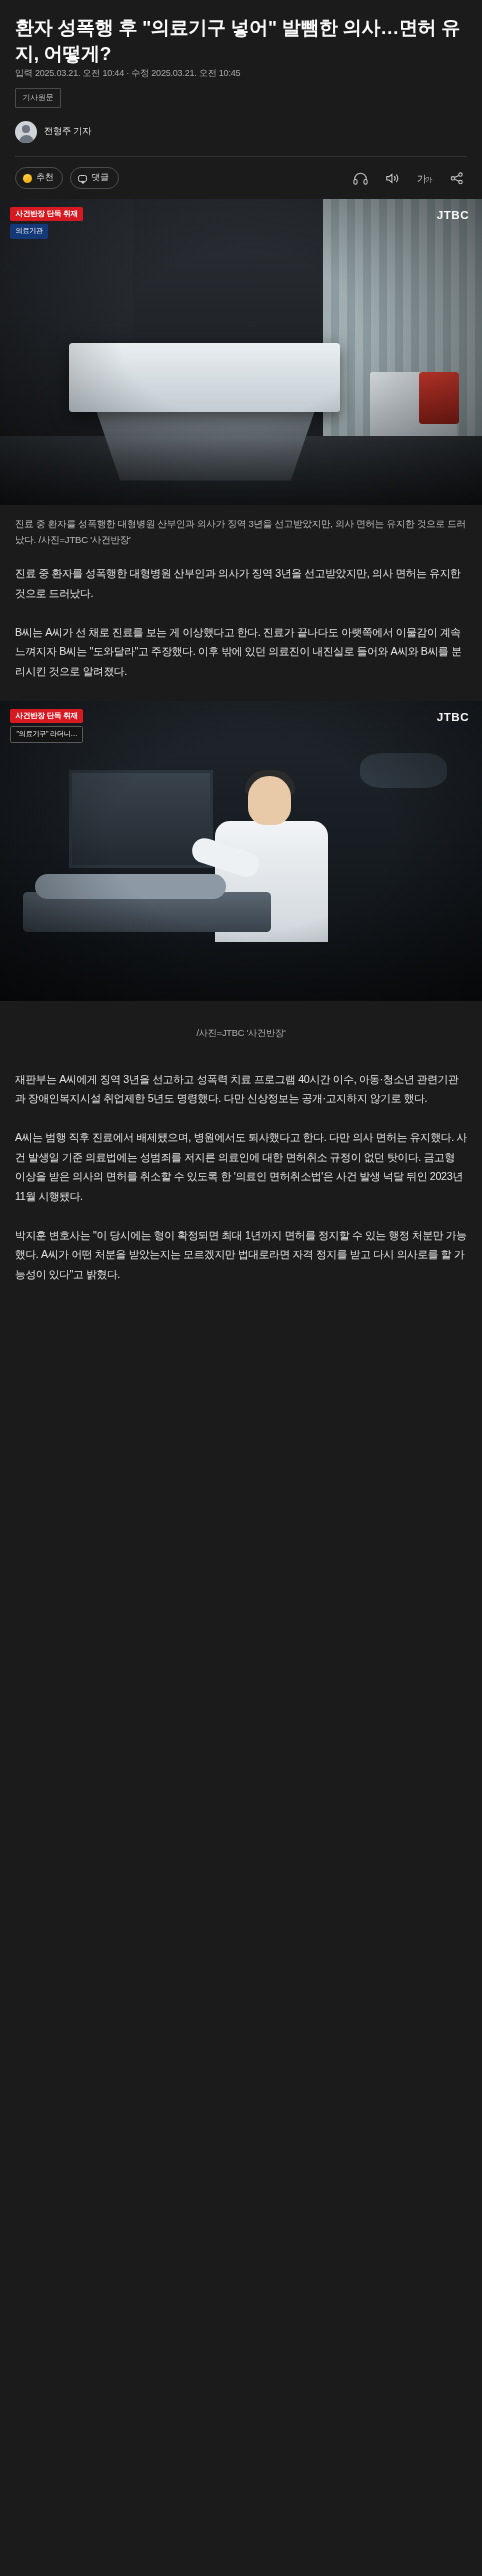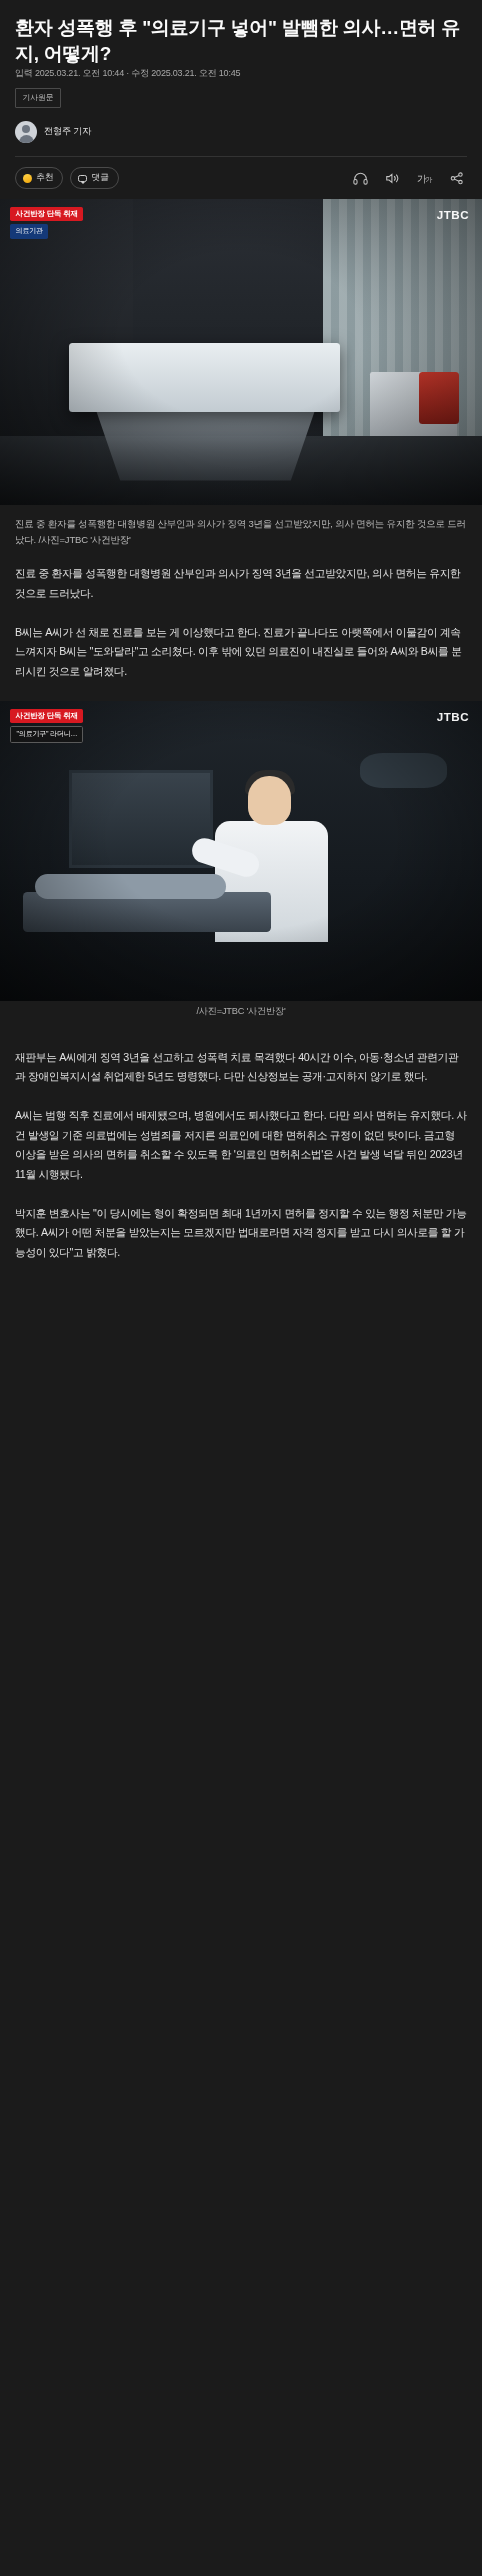--- a/index.html
+++ b/index.html
@@ -341,21 +341,21 @@
     font-size: 11.6px;
     font-weight: bold;
     color: #ffffff;
     letter-spacing: 0.6px;
     opacity: .95;
   }
   .photo-credit {
     text-align: center;
     font-size: 9.2px;
     color: #b0b0b0;
-    padding: 4px 0 15px 0;
+    padding: 26px 0 15px 0;
     letter-spacing: -0.2px;
   }
 </style>
 </head>
 <body>
 
 <div class="page">
 
   <div class="article-header">
     <h1 class="headline">환자 성폭행 후 "의료기구 넣어" 발뺌한 의사…면허 유지, 어떻게?</h1>
@@ -423,21 +423,21 @@
     <div class="vignette"></div>
     <div class="hero-badge">사건반장 단독 취재</div>
     <div class="hero-badge2">의료기관</div>
     <div class="hero-logo">JTBC</div>
   </div>
 
   <div class="caption">진료 중 환자를 성폭행한 대형병원 산부인과 의사가 징역 3년을 선고받았지만, 의사 면허는 유지한 것으로 드러났다. /사진=JTBC '사건반장'</div>
 
   <div class="body">
     <p>진료 중 환자를 성폭행한 대형병원 산부인과 의사가 징역 3년을 선고받았지만, 의사 면허는 유지한 것으로 드러났다.</p>
-    <p>B씨는 A씨가 선 채로 진료를 보는 게 이상했다고 한다. 진료가 끝나다도 아랫쪽에서 이물감이 계속 느껴지자 B씨는 "도와달라"고 소리쳤다. 이후 밖에 있던 의료진이 내진실로 들어와 A씨와 B씨를 분리시킨 것으로 알려졌다.</p>
+    <p>B씨는 A씨가 선 채로 진료를 보는 게 이상했다고 한다. 진료가 끝나다도 아랫쪽에서 이물감이 계속 느껴지자 B씨는 "도와달라"고 주장했다. 이후 밖에 있던 의료진이 내진실로 들어와 A씨와 B씨를 분리시킨 것으로 알려졌다.</p>
   </div>
 
   <div class="illus">
     <div class="bg"></div>
     <div class="window"></div>
     <div class="lamp"></div>
     <div class="doctor-body"></div>
     <div class="doctor-arm"></div>
     <div class="doctor-hair"></div>
     <div class="doctor-head"></div>
@@ -445,19 +445,19 @@
     <div class="patient"></div>
     <div class="vignette"></div>
     <div class="illus-badge">사건반장 단독 취재</div>
     <div class="illus-badge2">"의료기구" 라더니…</div>
     <div class="illus-logo">JTBC</div>
   </div>
 
   <div class="photo-credit">/사진=JTBC '사건반장'</div>
 
   <div class="body">
-    <p>재판부는 A씨에게 징역 3년을 선고하고 성폭력 치료 목격했다 40시간 이수, 아동·청소년 관련기관과 장애인복지시설 취업제한 5년도 명령했다. 다만 신상정보는 공개·고지하지 않기로 했다.</p>
+    <p>재판부는 A씨에게 징역 3년을 선고하고 성폭력 치료 프로그램 40시간 이수, 아동·청소년 관련기관과 장애인복지시설 취업제한 5년도 명령했다. 다만 신상정보는 공개·고지하지 않기로 했다.</p>
     <p>A씨는 범행 직후 진료에서 배제됐으며, 병원에서도 퇴사했다고 한다. 다만 의사 면허는 유지했다. 사건 발생일 기준 의료법에는 성범죄를 저지른 의료인에 대한 면허취소 규정이 없던 탓이다. 금고형 이상을 받은 의사의 면허를 취소할 수 있도록 한 '의료인 면허취소법'은 사건 발생 넉달 뒤인 2023년 11월 시행됐다.</p>
     <p>박지훈 변호사는 "이 당시에는 형이 확정되면 최대 1년까지 면허를 정지할 수 있는 행정 처분만 가능했다. A씨가 어떤 처분을 받았는지는 모르겠지만 법대로라면 자격 정지를 받고 다시 의사로를 할 가능성이 있다"고 밝혔다.</p>
   </div>
 
 </div>
 
 
 </body></html>

